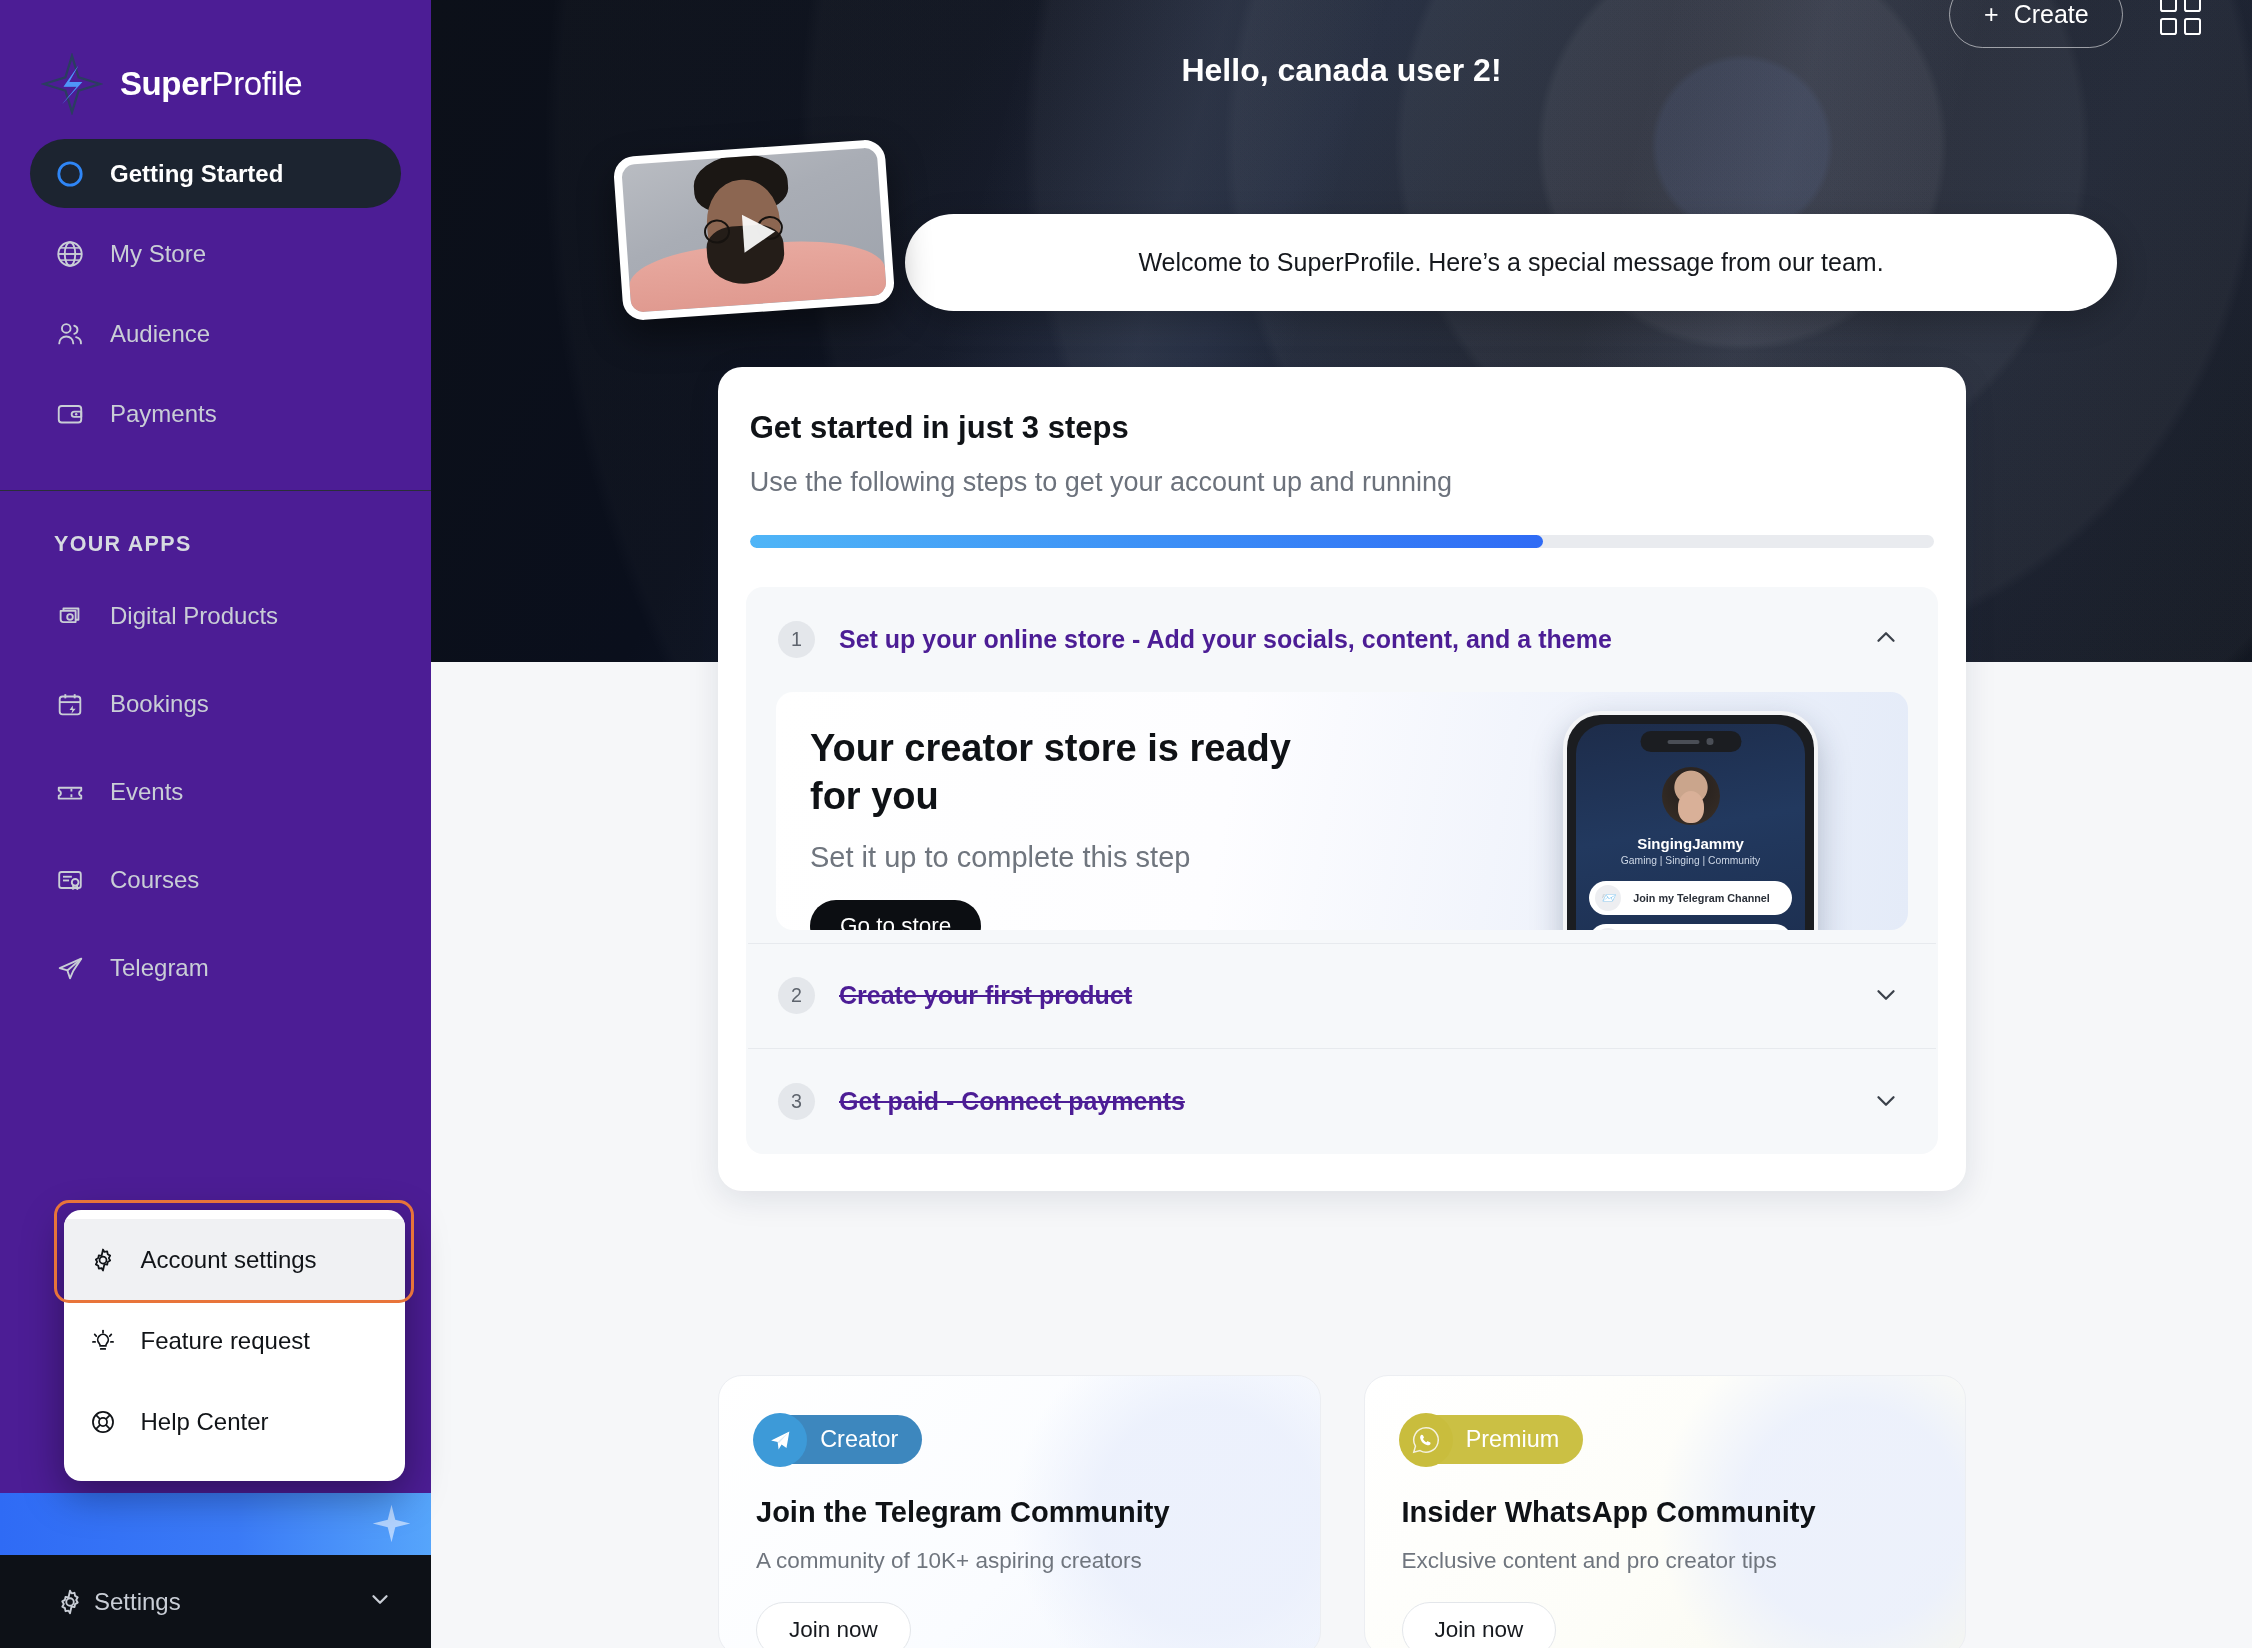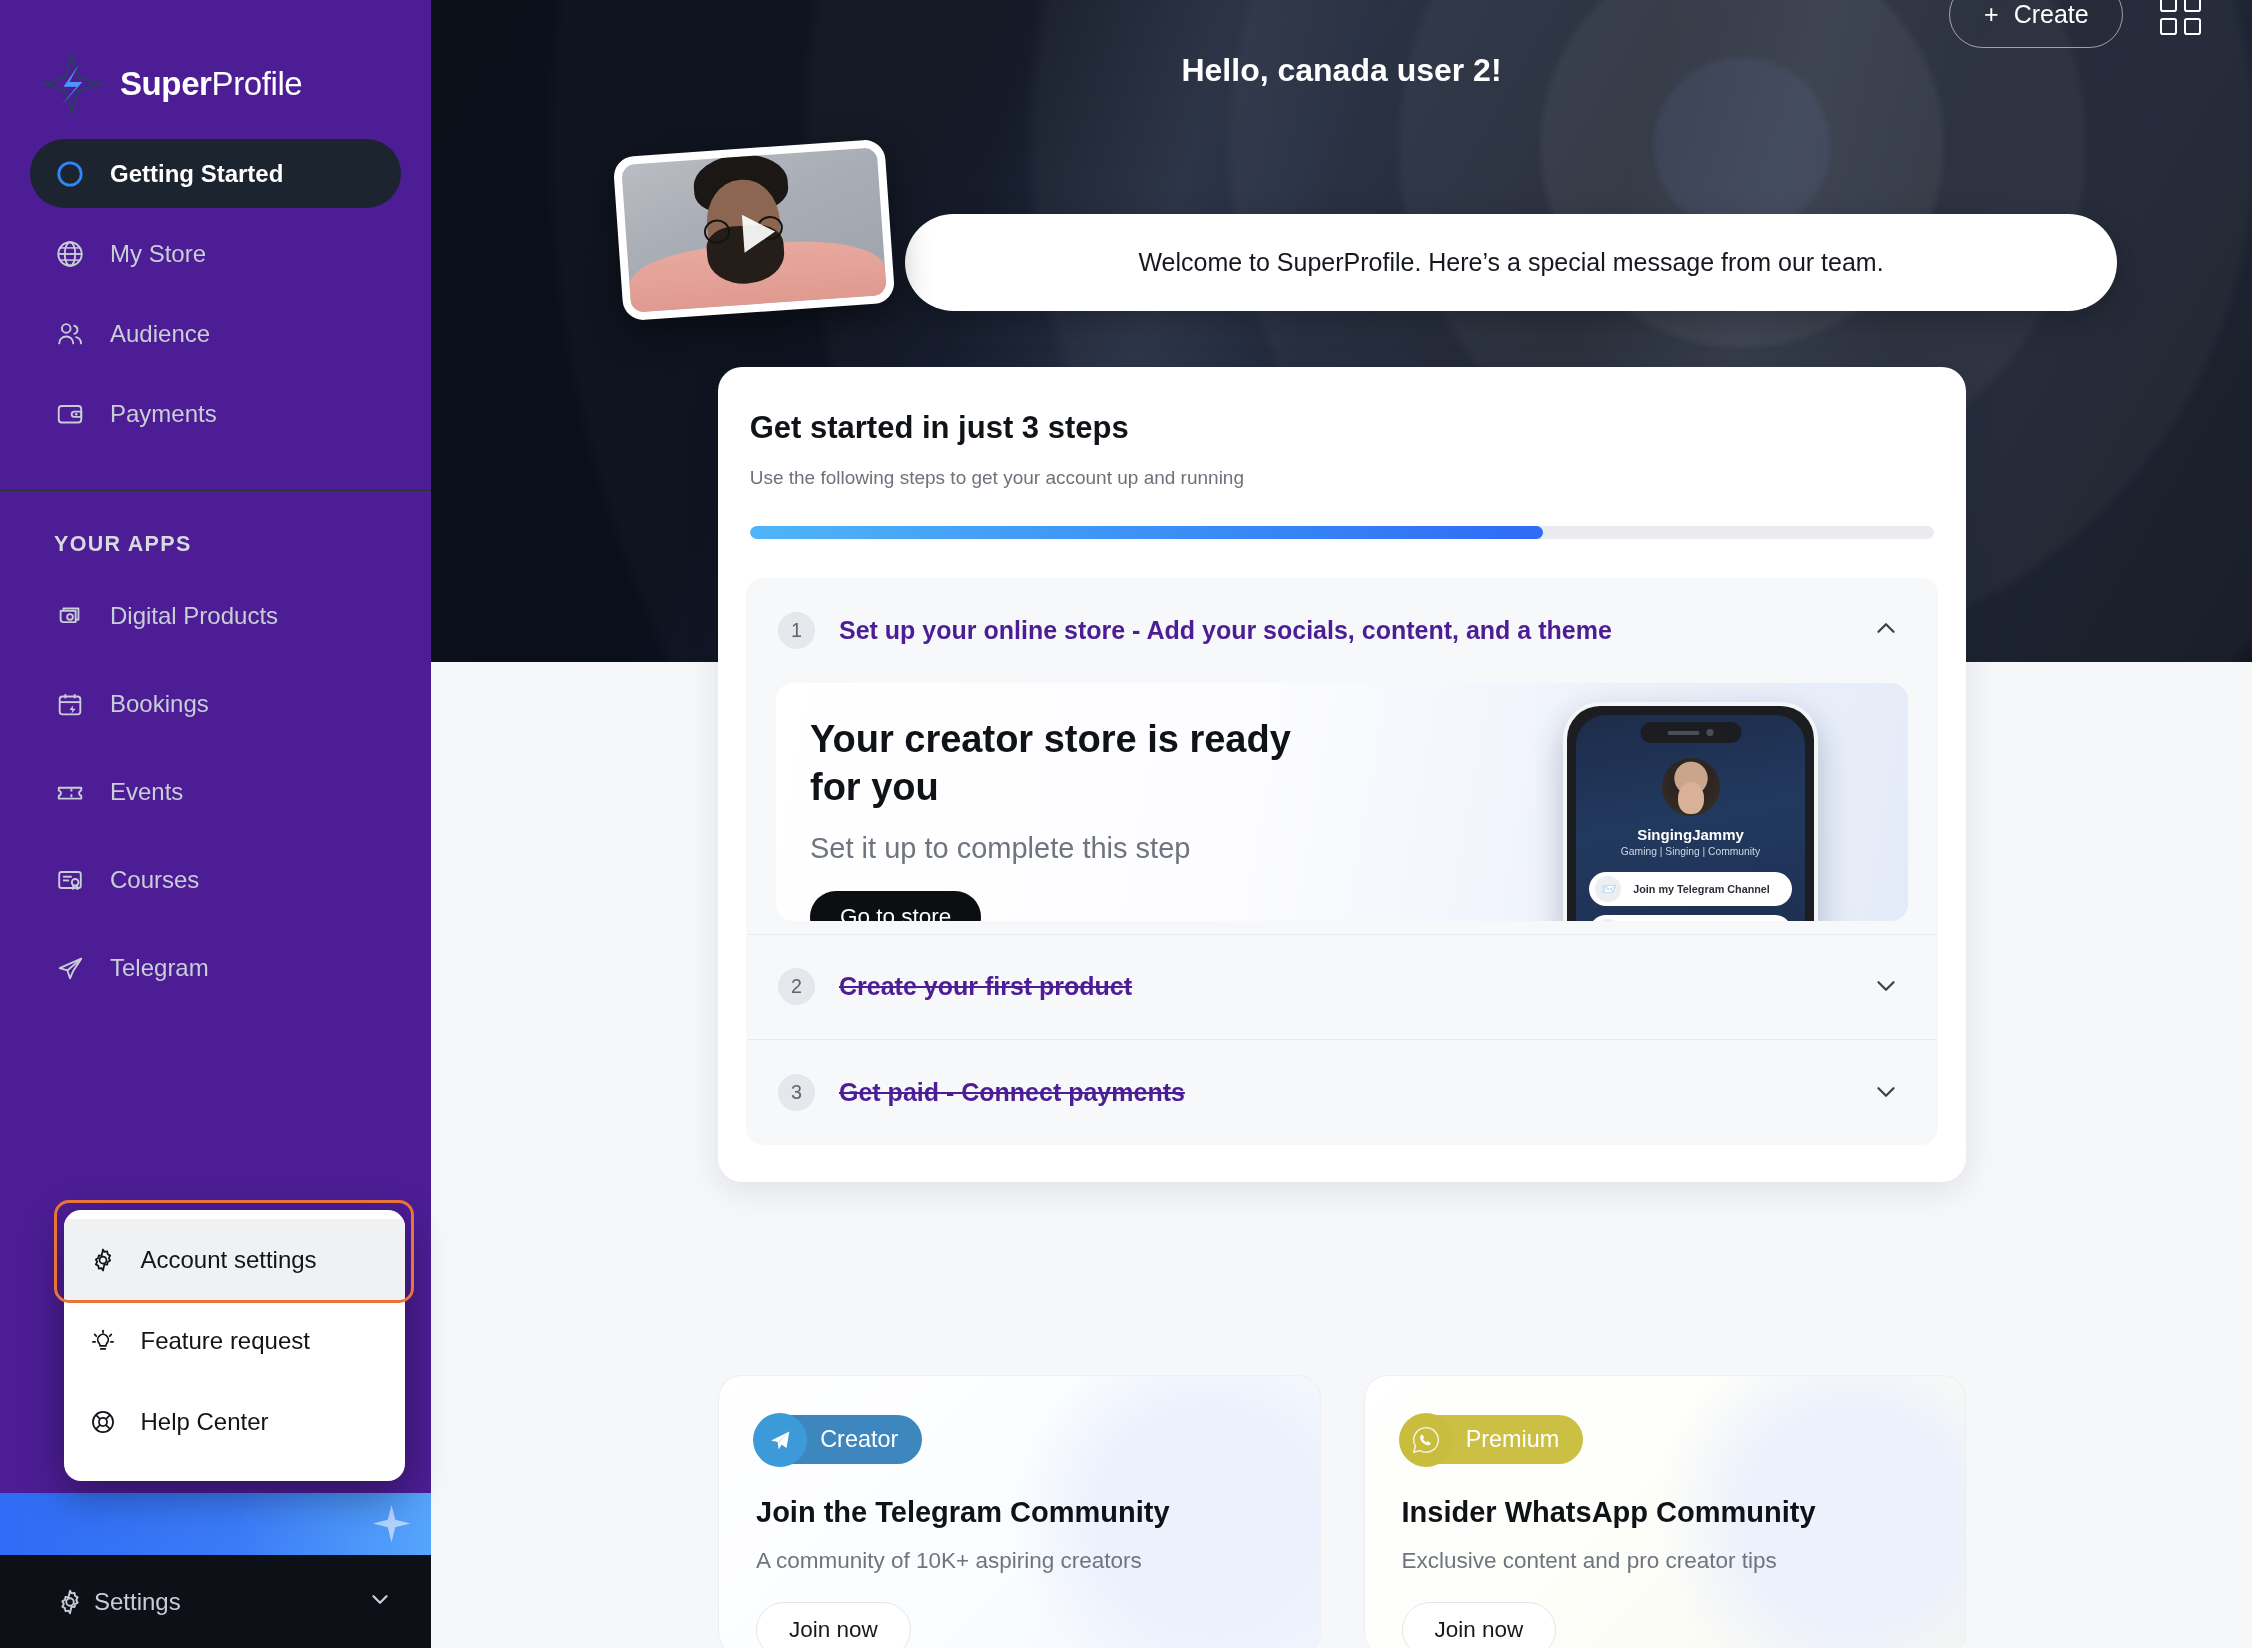--- a/index.html
+++ b/index.html
@@ -174,21 +174,21 @@
   .msg-bar span { font-size: 25px; color: #15181d; }
 
   
   .steps-card {
     position: absolute; left: 287px; top: 367px; width: 1248px;
     background: #ffffff; border-radius: 24px; z-index: 14;
     box-shadow: 0 7.5px 32px rgba(20,30,60,0.10);
     padding: 43px 28px 37px 28px;
   }
   .steps-title { font-size: 31px; font-weight: 700; color: #101317; padding: 0 3.7px; }
-  .steps-sub { font-size: 19px; color: #6c727c; padding: 20.6px 3.7px 0 3.7px; }
+  .steps-sub { font-size: 27px; color: #6c727c; padding: 20.6px 3.7px 0 3.7px; }
   .progress-track {
     margin: 37px 3.7px 0 3.7px; height: 13px; border-radius: 7.5px; background: #e9ebef; overflow: hidden;
   }
   .progress-fill {
     height: 100%; border-radius: 7.5px;
     background: linear-gradient(90deg, #4fb5f7 0%, #3b8df6 55%, #2f6bf5 100%);
   }
   .steps-list { margin-top: 39px; background: #f6f8fa; border-radius: 17px; overflow: hidden; }
   .step-head {
     display: flex; align-items: center; gap: 24px;

